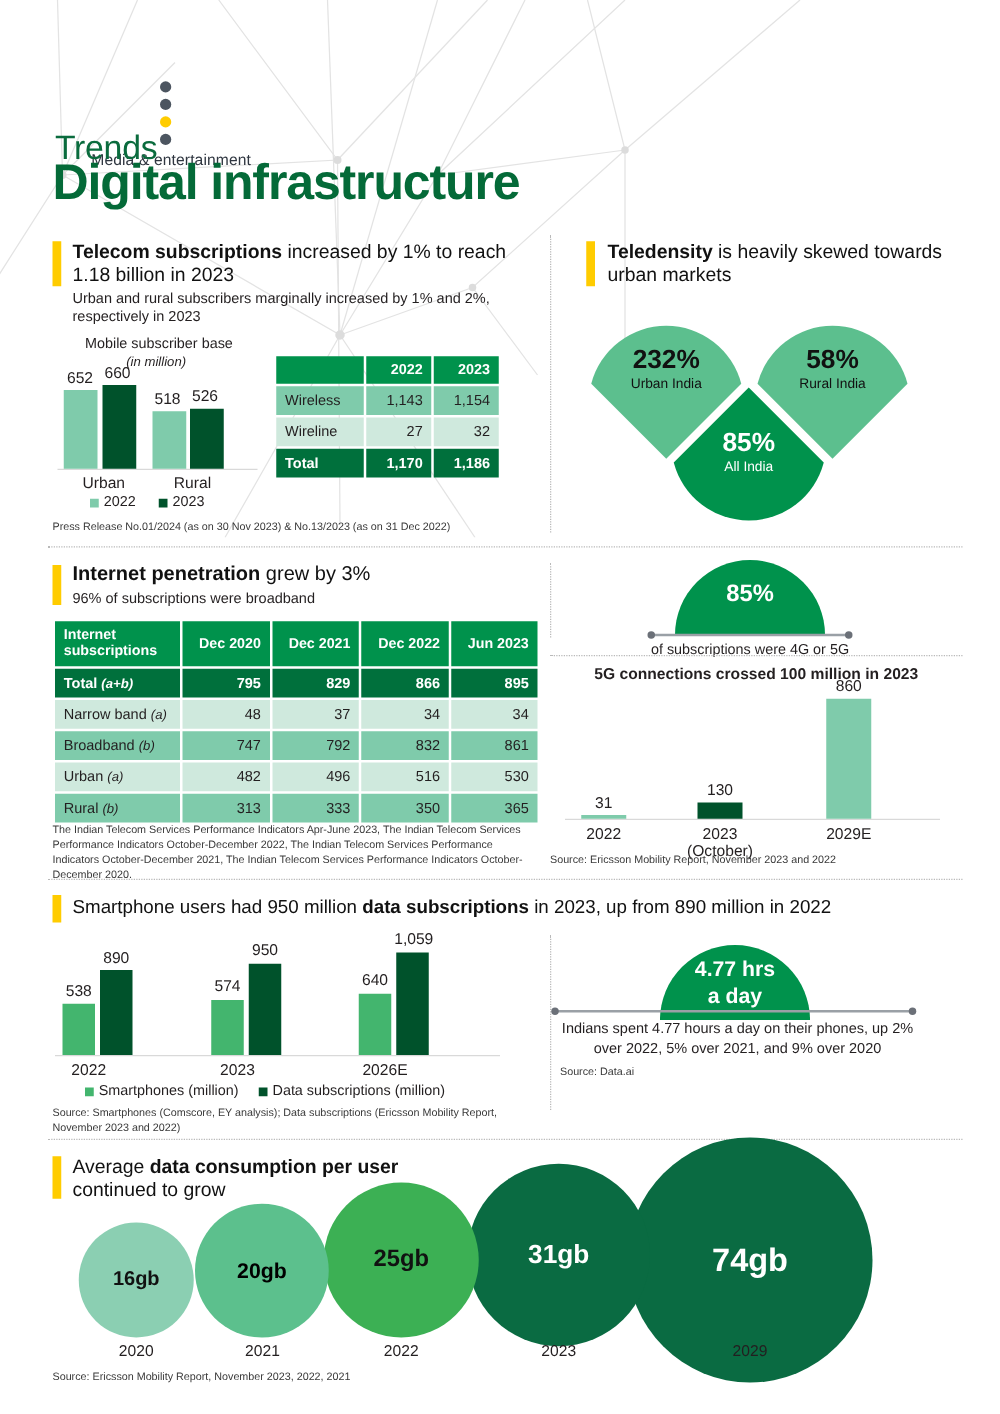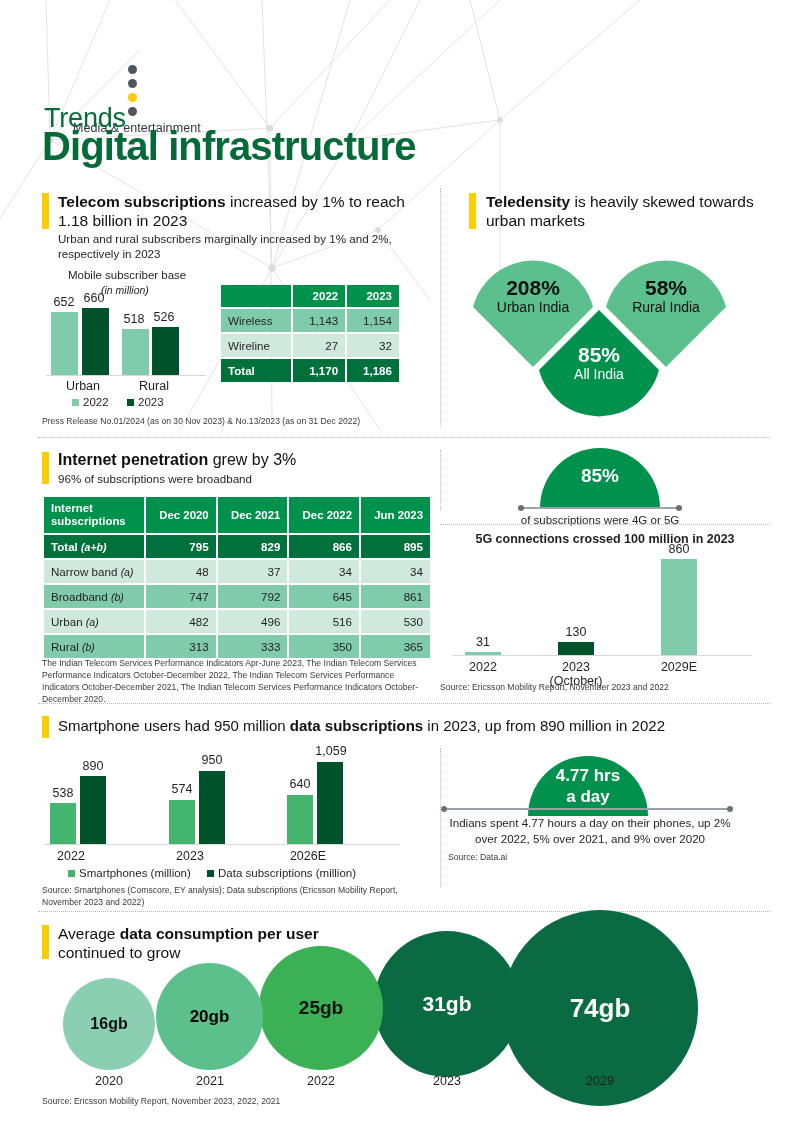--- a/index.html
+++ b/index.html
@@ -61,21 +61,21 @@
   .t2 td.rh { text-align:left; }
   .t2 tr.r-tot td { background:#00703c; color:#fff; font-weight:700; }
   .t2 tr.r-a td { background:#cfe9dd; }
   .t2 tr.r-b td { background:#7fcbab; }
   .t2 i { font-style:italic; font-size:10.5px; }
 
   
   .diamond { position:absolute; }
   .dtext { position:absolute; width:100%; text-align:center; }
   .dbig { font-size:21px; font-weight:700; line-height:22px; }
-  .dsml { font-size:14px; line-height:15px; }
+  .dsml { font-size:11px; line-height:15px; }
 
   
   .dome { position:absolute; background:#00924c; border-radius:999px 999px 0 0; }
   .domeline { position:absolute; height:2px; background:#9aa0a6; }
   .domedot { position:absolute; width:6px; height:6px; border-radius:50%; background:#6b7078; }
   .domeval { position:absolute; width:100%; text-align:center; color:#fff; font-weight:700; }
 
   
   .circ { position:absolute; border-radius:50%; display:flex; align-items:center; justify-content:center; font-weight:700; }
 </style>
@@ -188,21 +188,21 @@
 
   <div class="ybar" style="left:469px; top:193px; height:36px;"></div>
   <div class="hd" style="left:486px; top:192px; width:280px;">
     <b>Teledensity</b><span> is heavily skewed towards urban markets</span>
   </div>
 
   <div class="diamond" style="left:471px; top:245px; width:124px; height:124px;">
     <svg width="124" height="124" viewBox="0 0 124 124">
       <path d="M2,62 A62,62 0 0,1 122,62 L62,122 Z" fill="#5cbf8e"></path>
     </svg>
-    <div class="dtext dbig" style="top:32px; color:#111;">208%</div>
+    <div class="dtext dbig" style="top:32px; color:#111;">232%</div>
     <div class="dtext dsml" style="top:55px; color:#111;">Urban India</div>
   </div>
 
   <div class="diamond" style="left:604px; top:245px; width:124px; height:124px;">
     <svg width="124" height="124" viewBox="0 0 124 124">
       <path d="M2,62 A62,62 0 0,1 122,62 L62,122 Z" fill="#5cbf8e"></path>
     </svg>
     <div class="dtext dbig" style="top:32px; color:#111;">58%</div>
     <div class="dtext dsml" style="top:55px; color:#111;">Rural India</div>
   </div>
@@ -244,21 +244,21 @@
       <td class="rh"><span>Narrow band</span> <i>(a)</i></td>
       <td>48</td>
       <td>37</td>
       <td>34</td>
       <td>34</td>
     </tr>
     <tr class="r-b">
       <td class="rh"><span>Broadband</span> <i>(b)</i></td>
       <td>747</td>
       <td>792</td>
-      <td>645</td>
+      <td>832</td>
       <td>861</td>
     </tr>
     <tr class="r-a">
       <td class="rh"><span>Urban</span> <i>(a)</i></td>
       <td>482</td>
       <td>496</td>
       <td>516</td>
       <td>530</td>
     </tr>
     <tr class="r-b">

